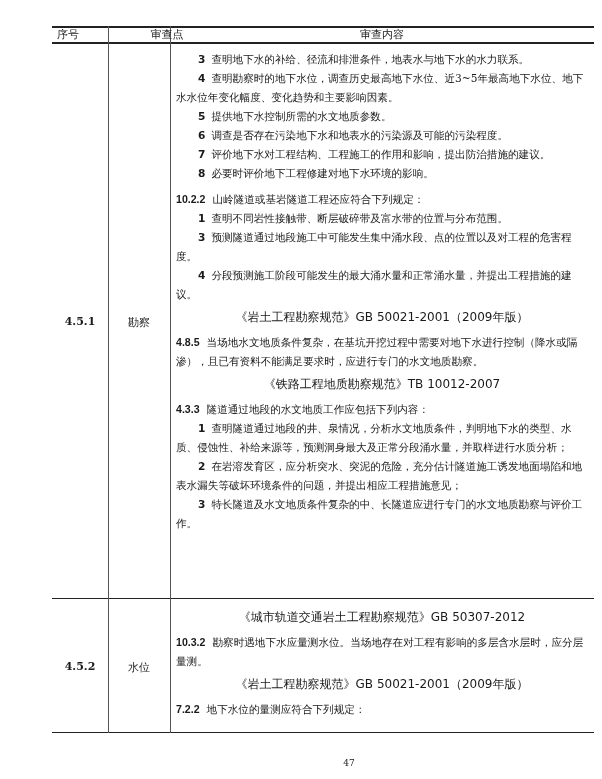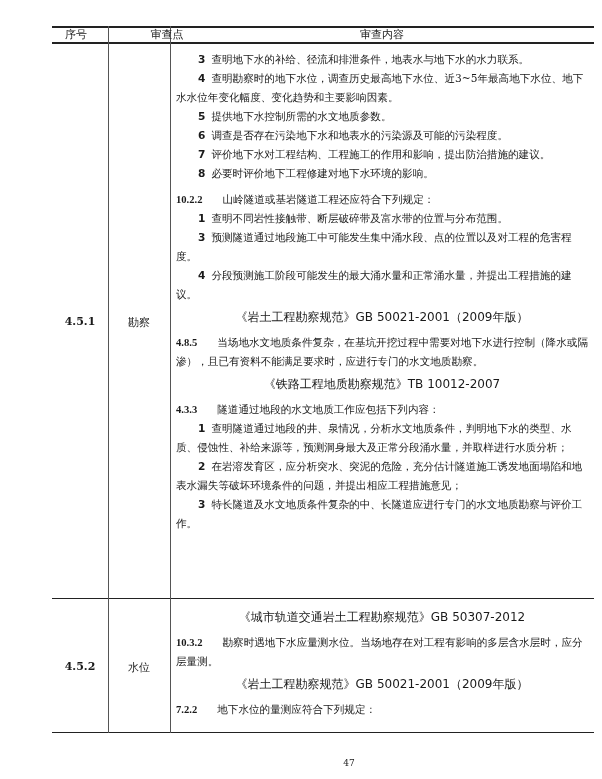--- a/index.html
+++ b/index.html
@@ -7,39 +7,39 @@
          font-family: "DejaVu Serif", "Liberation Serif", serif; color: #1a1a1a; }
   .hline { position: absolute; left: 0; width: 542px; background: #222; }
   .vline { position: absolute; width: 1px; background: #555; }
   .hdr { position: absolute; top: 29px; height: 15px; font-size: 11px; line-height: 15px; text-align: center; }
   .cell-left { position: absolute; font-size: 11px; font-weight: bold; text-align: center; font-family: "DejaVu Serif", serif; }
   .cell-mid { position: absolute; font-size: 11px; text-align: center; }
   .content { position: absolute; left: 188px; width: 400px; font-size: 10.6px; line-height: 19px; }
   .p { margin: 0; text-indent: 0; }
   .ind { padding-left: 0; text-indent: 22px; }
   .num { font-weight: bold; font-family: "DejaVu Sans", sans-serif; margin-right: 6px; }
-  .clause { font-weight: bold; font-family: Liberation Serif, serif; margin-right: 20px; }
+  .clause { font-weight: bold; font-family: Liberation Sans, sans-serif; margin-right: 7px; }
   .std { text-align: center; font-weight: normal; font-size: 12px; margin: 4px 0 6px 0; font-family: "DejaVu Sans", sans-serif; }
   .gap { height: 7px; }
   .page-num { position: absolute; top: 758px; left: 0; width: 602px; text-align: center; font-size: 9px; margin-left: 48px; }
 </style>
 </head>
 <body>
 
 <div>
 
   <div class="hline" style="left:52px; position:absolute; top:26px; height:1.5px;"></div>
   <div class="hline" style="left:52px; top:42px; height:1.5px;"></div>
   <div class="hline" style="left:52px; top:598px; height:1px;"></div>
   <div class="hline" style="left:52px; top:732px; height:1px;"></div>
 
   <div class="vline" style="left:108px; top:26px; height:707px;"></div>
   <div class="vline" style="left:170px; top:26px; height:707px;"></div>
 
-  <div class="hdr" style="left:48px; width:56px; top:27px;text-align:center;">序号</div>
+  <div class="hdr" style="left:40px; width:56px; top:27px;text-align:center;">序号</div>
   <div class="hdr" style="left:108px; width:62px; top:27px;padding-left:28px;">审查点</div>
   <div class="hdr" style="left:170px; width:424px; top:27px;">审查内容</div>
 
   <div class="cell-left" style="left:52px; width:56px; top:315px;">4.5.1</div>
   <div class="cell-mid" style="left:108px; width:62px; top:315px;">勘察</div>
 
   <div class="cell-left" style="left:52px; width:56px; top:660px;">4.5.2</div>
   <div class="cell-mid" style="left:108px; width:62px; top:660px;">水位</div>
 
   <div class="content" style="top:50px; left:176px; width:412px;">

